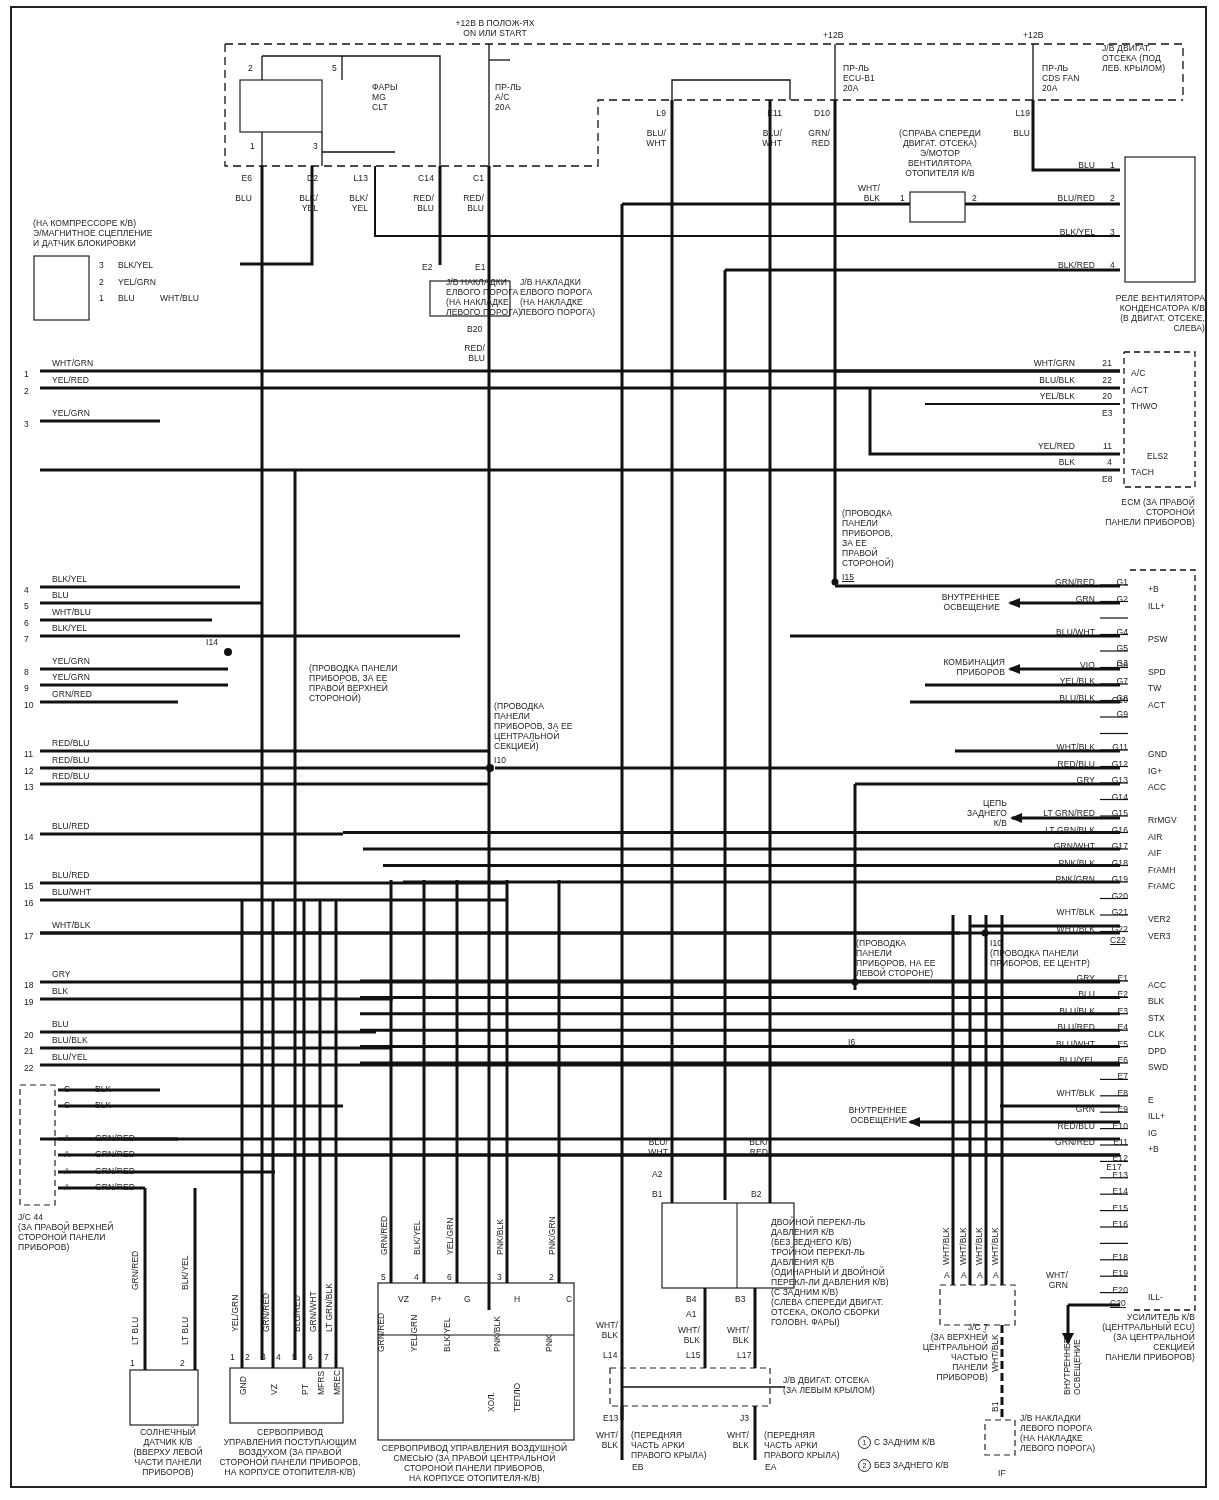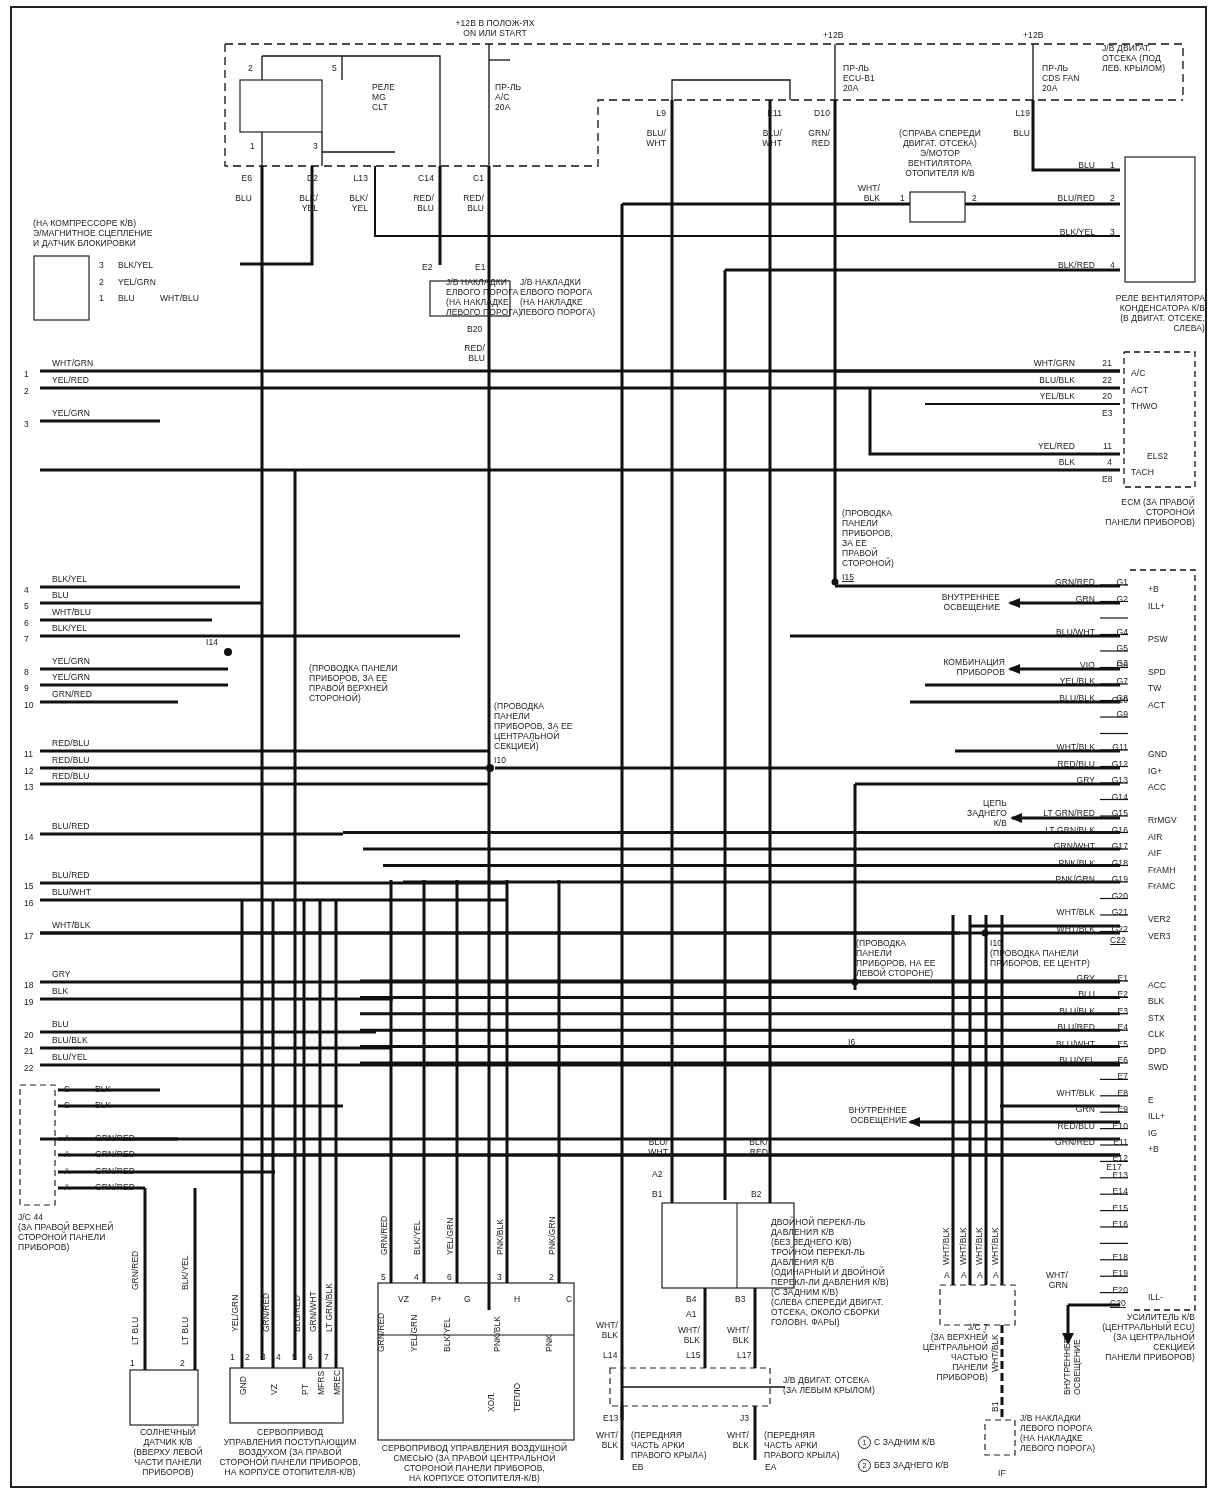--- a/index.html
+++ b/index.html
@@ -210,21 +210,21 @@
 20A</div>
 <div class="lbl" style="left:843px;top:63px;">ПР-ЛЬ
 ECU-B1
 20A</div>
 <div class="lbl" style="left:1042px;top:63px;">ПР-ЛЬ
 CDS FAN
 20A</div>
 <div class="lbl" style="left:1102px;top:43px;">J/B ДВИГАТ.
 ОТСЕКА (ПОД
 ЛЕВ. КРЫЛОМ)</div>
-<div class="lbl" style="left:372px;top:82px;">РЕЛЕ
+<div class="lbl" style="left:372px;top:82px;">ФАРЫ
 MG
 CLT</div>
 <div class="lbl" style="left:248px;top:63px;">2</div>
 <div class="lbl" style="left:332px;top:63px;">5</div>
 <div class="lbl" style="left:250px;top:141px;">1</div>
 <div class="lbl" style="left:313px;top:141px;">3</div>
 
 <div class="lbl r" style="left:222px;top:173px;width:30px;">E6</div>
 <div class="lbl r" style="left:222px;top:193px;width:30px;">BLU</div>
 <div class="lbl r" style="left:288px;top:173px;width:30px;">D2</div>

